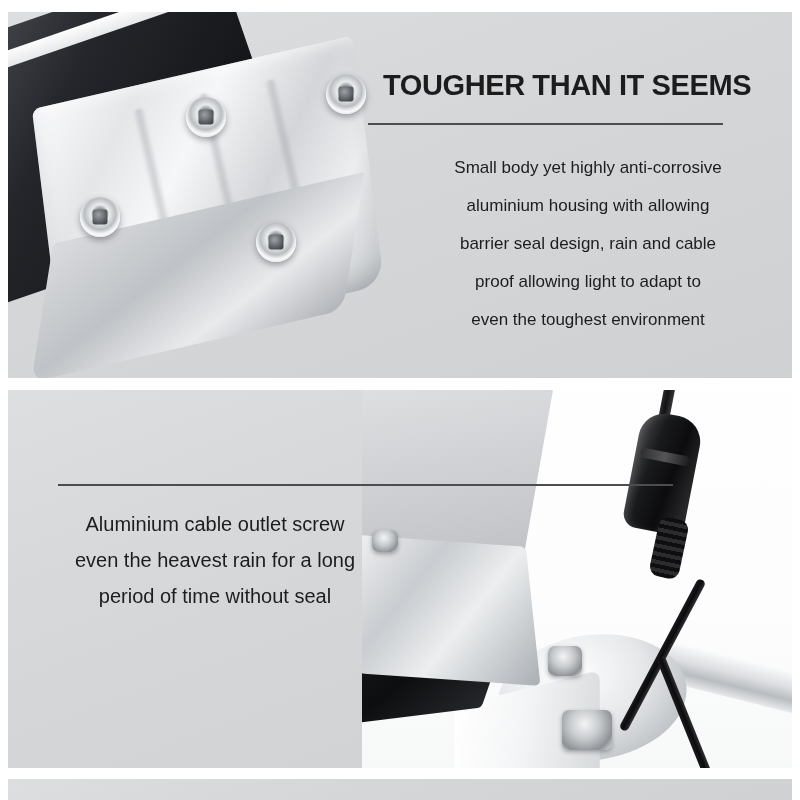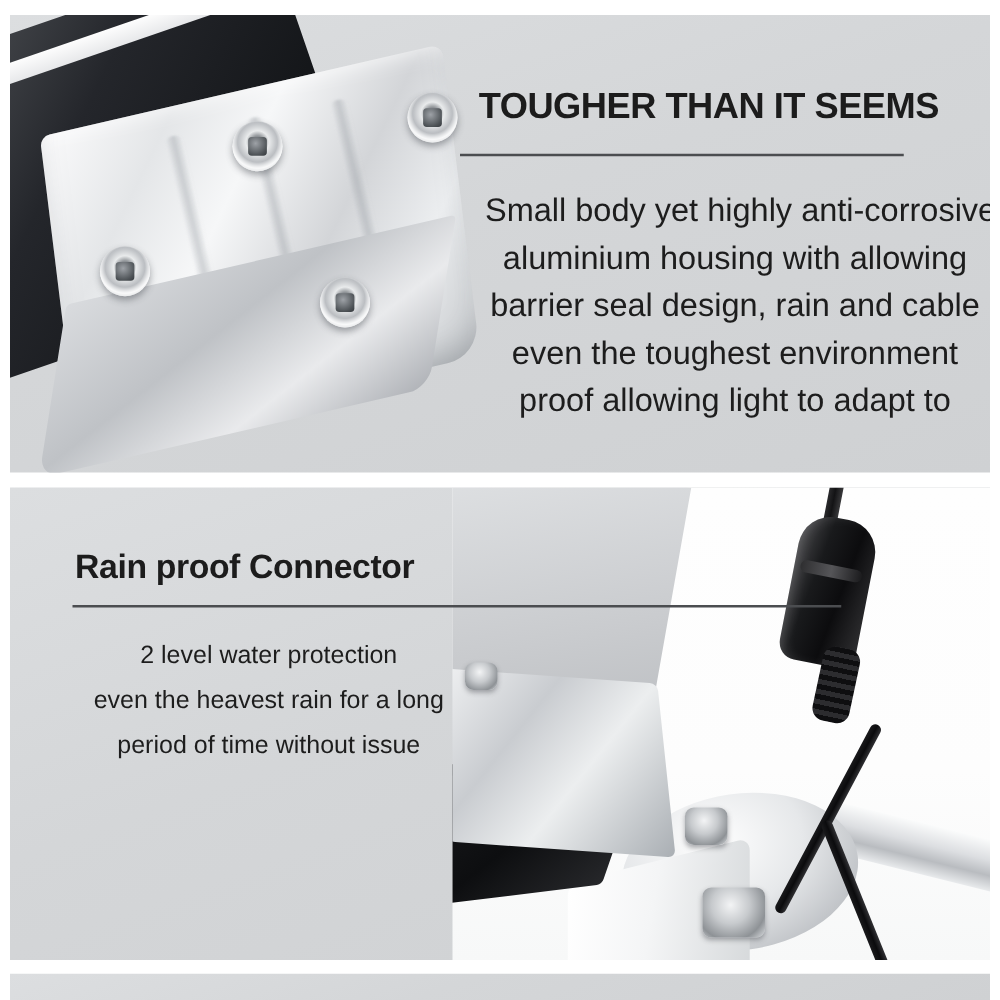--- a/index.html
+++ b/index.html
@@ -120,21 +120,21 @@
     position: absolute;
     left: 360px; top: 111px;
     width: 355px; height: 2px;
     background: #4b4d50;
   }
   .copy-one {
     position: absolute;
     left: 380px; top: 137px;
     width: 400px;
     text-align: center;
-    font-size: 26px;
+    font-size: 17px;
     line-height: 38px;
     color: #1d1d1d;
   }
   .copy-one .ln { display: block; white-space: nowrap; }
 
   
   #section-two { top: 390px; height: 378px; }
 
   .photo-two {
     position: absolute;
@@ -301,22 +301,22 @@
       <div class="p1-nut n4"></div>
     </div>
 
     <h2 class="head-one">TOUGHER THAN IT SEEMS</h2>
     <div class="rule-one"></div>
 
     <div class="copy-one">
       <span class="ln">Small body yet highly anti-corrosive</span>
       <span class="ln">aluminium housing with allowing</span>
       <span class="ln">barrier seal design, rain and cable</span>
+      <span class="ln">proof allowing light to adapt to</span>
       <span class="ln">even the toughest environment</span>
-      <span class="ln">proof allowing light to adapt to</span>
     </div>
   </section>
 
   <section class="panel" id="section-two">
 
     <div class="photo-two">
       <div class="p2-panelcut"></div>
       <div class="p2-arm"></div>
       <div class="p2-disc"></div>
       <div class="p2-tube"></div>
@@ -327,24 +327,23 @@
       <div class="p2-conn-ring"></div>
       <div class="p2-strain"></div>
       <div class="p2-wire"></div>
       <div class="p2-wire2"></div>
       <div class="p2-nut a"></div>
       <div class="p2-nut b"></div>
       <div class="p2-nut c"></div>
     </div>
   </section>
 
-  <h2 class="head-two">Rain proof Connector</h2>
   <div class="rule-two"></div>
 
   <div class="copy-two">
-    <span class="ln">2 level water protection</span>
+    <span class="ln">Aluminium cable outlet screw</span>
     <span class="ln">even the heavest rain for a long</span>
-    <span class="ln">period of time without issue</span>
+    <span class="ln">period of time without seal</span>
   </div>
 
   <section class="panel" id="section-three"></section>
 
 </div>
 
 </body></html>

